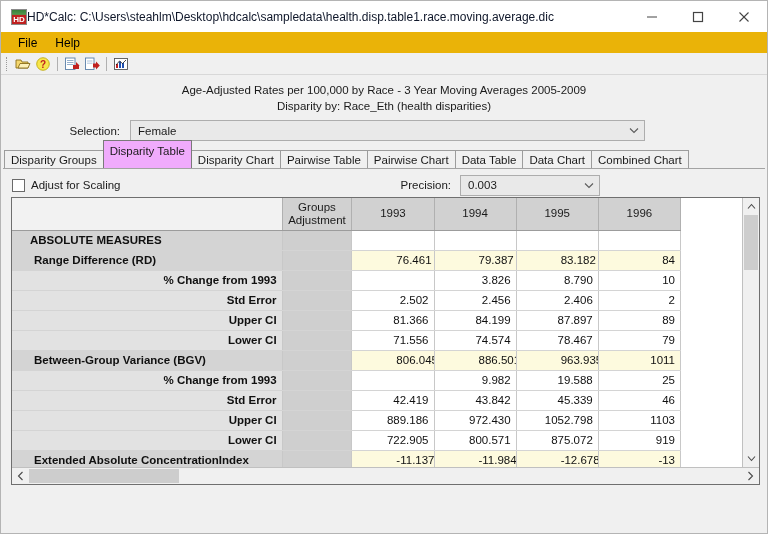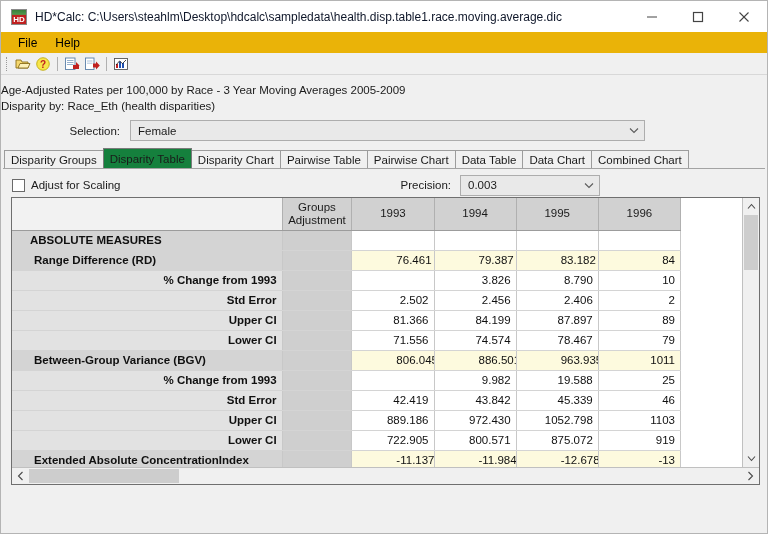--- a/index.html
+++ b/index.html
@@ -22,21 +22,21 @@
   
   #titlebar {
     height: 31px;
     background: #ffffff;
     display: flex; align-items: center;
     flex: 0 0 auto;
     position: relative;
   }
   #app-icon {
     width: 16px; height: 16px;
-    margin-left: 10px; margin-right: 8px;
+    margin-left: 10px; 
     position: relative;
     background: linear-gradient(to bottom, #3a7d3a 0%, #4e9b4e 32%, #c02020 33%, #c02020 100%);
     border: 1px solid #8a8a8a;
     flex: 0 0 auto;
   }
   #app-icon .hd {
     position: absolute; left: 0; right: 0; bottom: -1px;
     text-align: center;
     font-size: 8px; font-weight: bold;
     color: #ffffff;
@@ -101,21 +101,21 @@
   }
 
   
   #content {
     flex: 1 1 auto;
     background: #f0f0f0;
     display: flex; flex-direction: column;
     position: relative;
   }
   #desc-block {
-    text-align: left;
+    text-align: center;
     padding-top: 7px;
     flex: 0 0 auto;
   }
   .desc-line {
     font-size: 11.5px;
     color: #1a1a1a;
     line-height: 16px;
   }
 
   
@@ -168,22 +168,22 @@
     padding: 2px 6px 2px 6px;
     border: 1px solid #9c9c9c;
     border-bottom: none;
     background: #f0f0f0;
     margin-right: -1px;
     height: 18px;
     line-height: 14px;
     white-space: nowrap;
   }
   .tab.active {
-    background: #15803d;
-    height: 20px;
+    background: #f0abfc;
+    height: 28px;
     line-height: 16px;
     position: relative;
     z-index: 3;
     border-color: #7a7a7a;
   }
 
   
   #tabpanel {
     flex: 1 1 auto;
     background: #f0f0f0;

